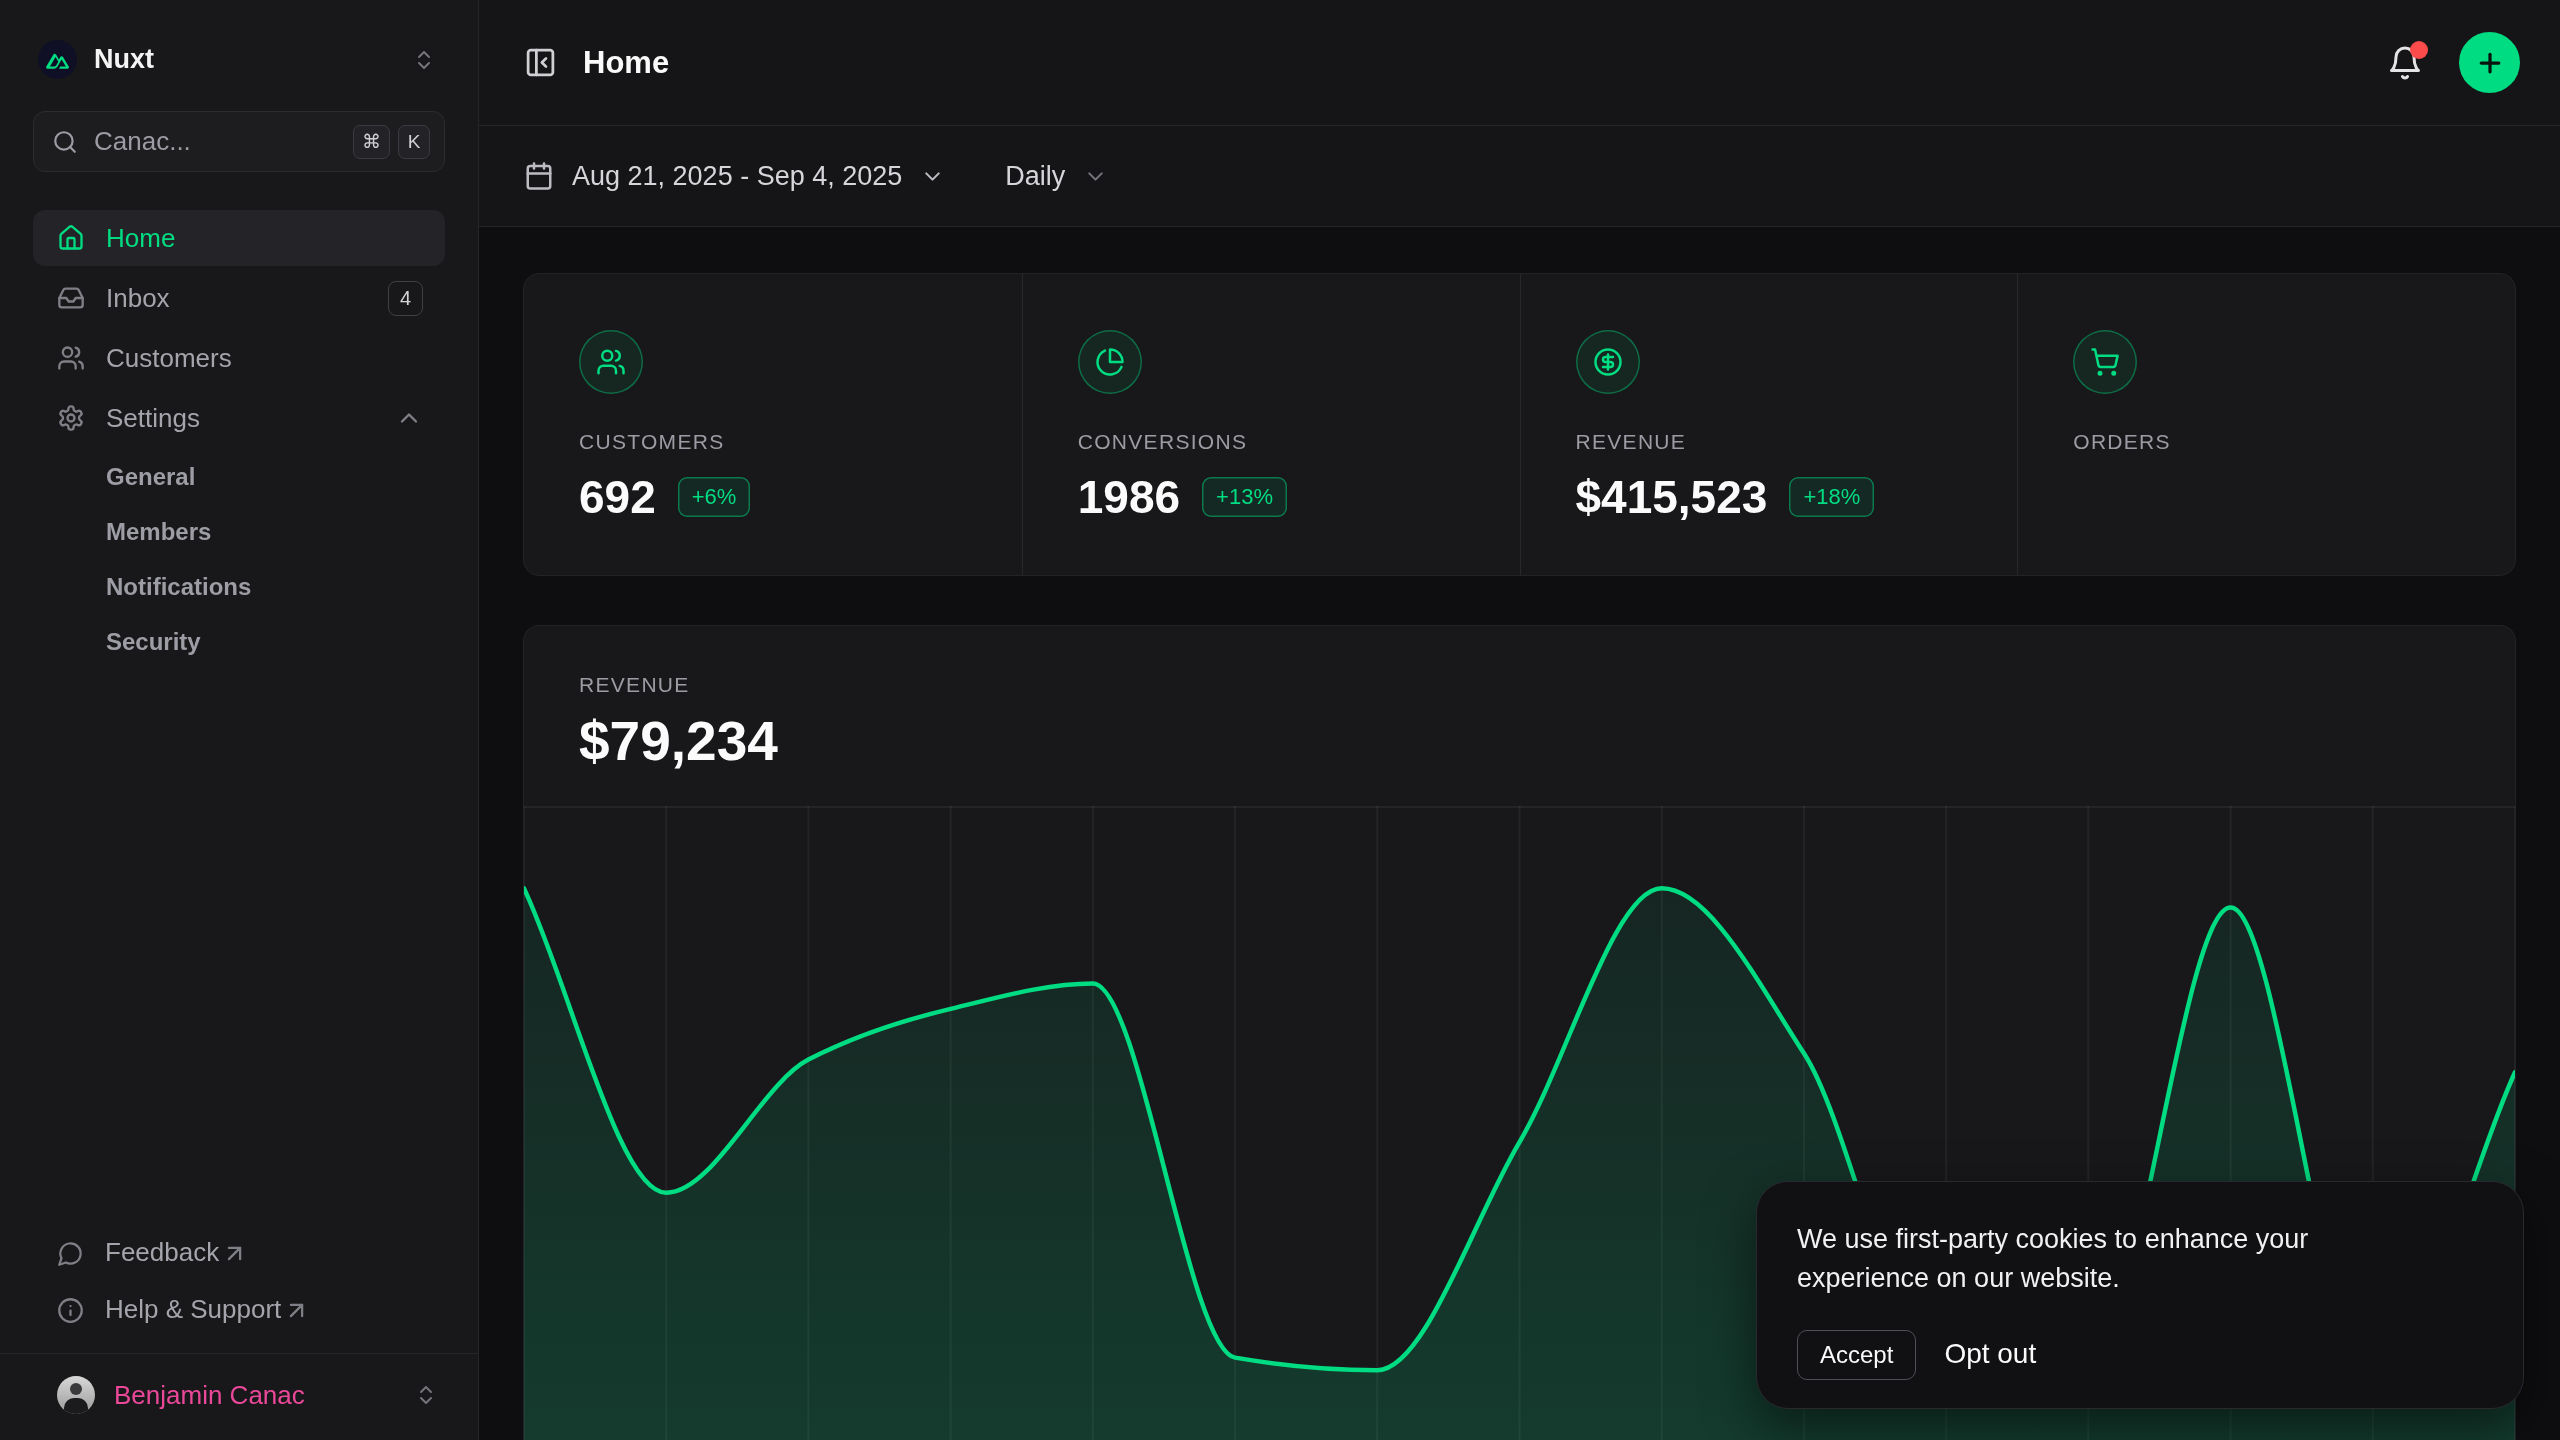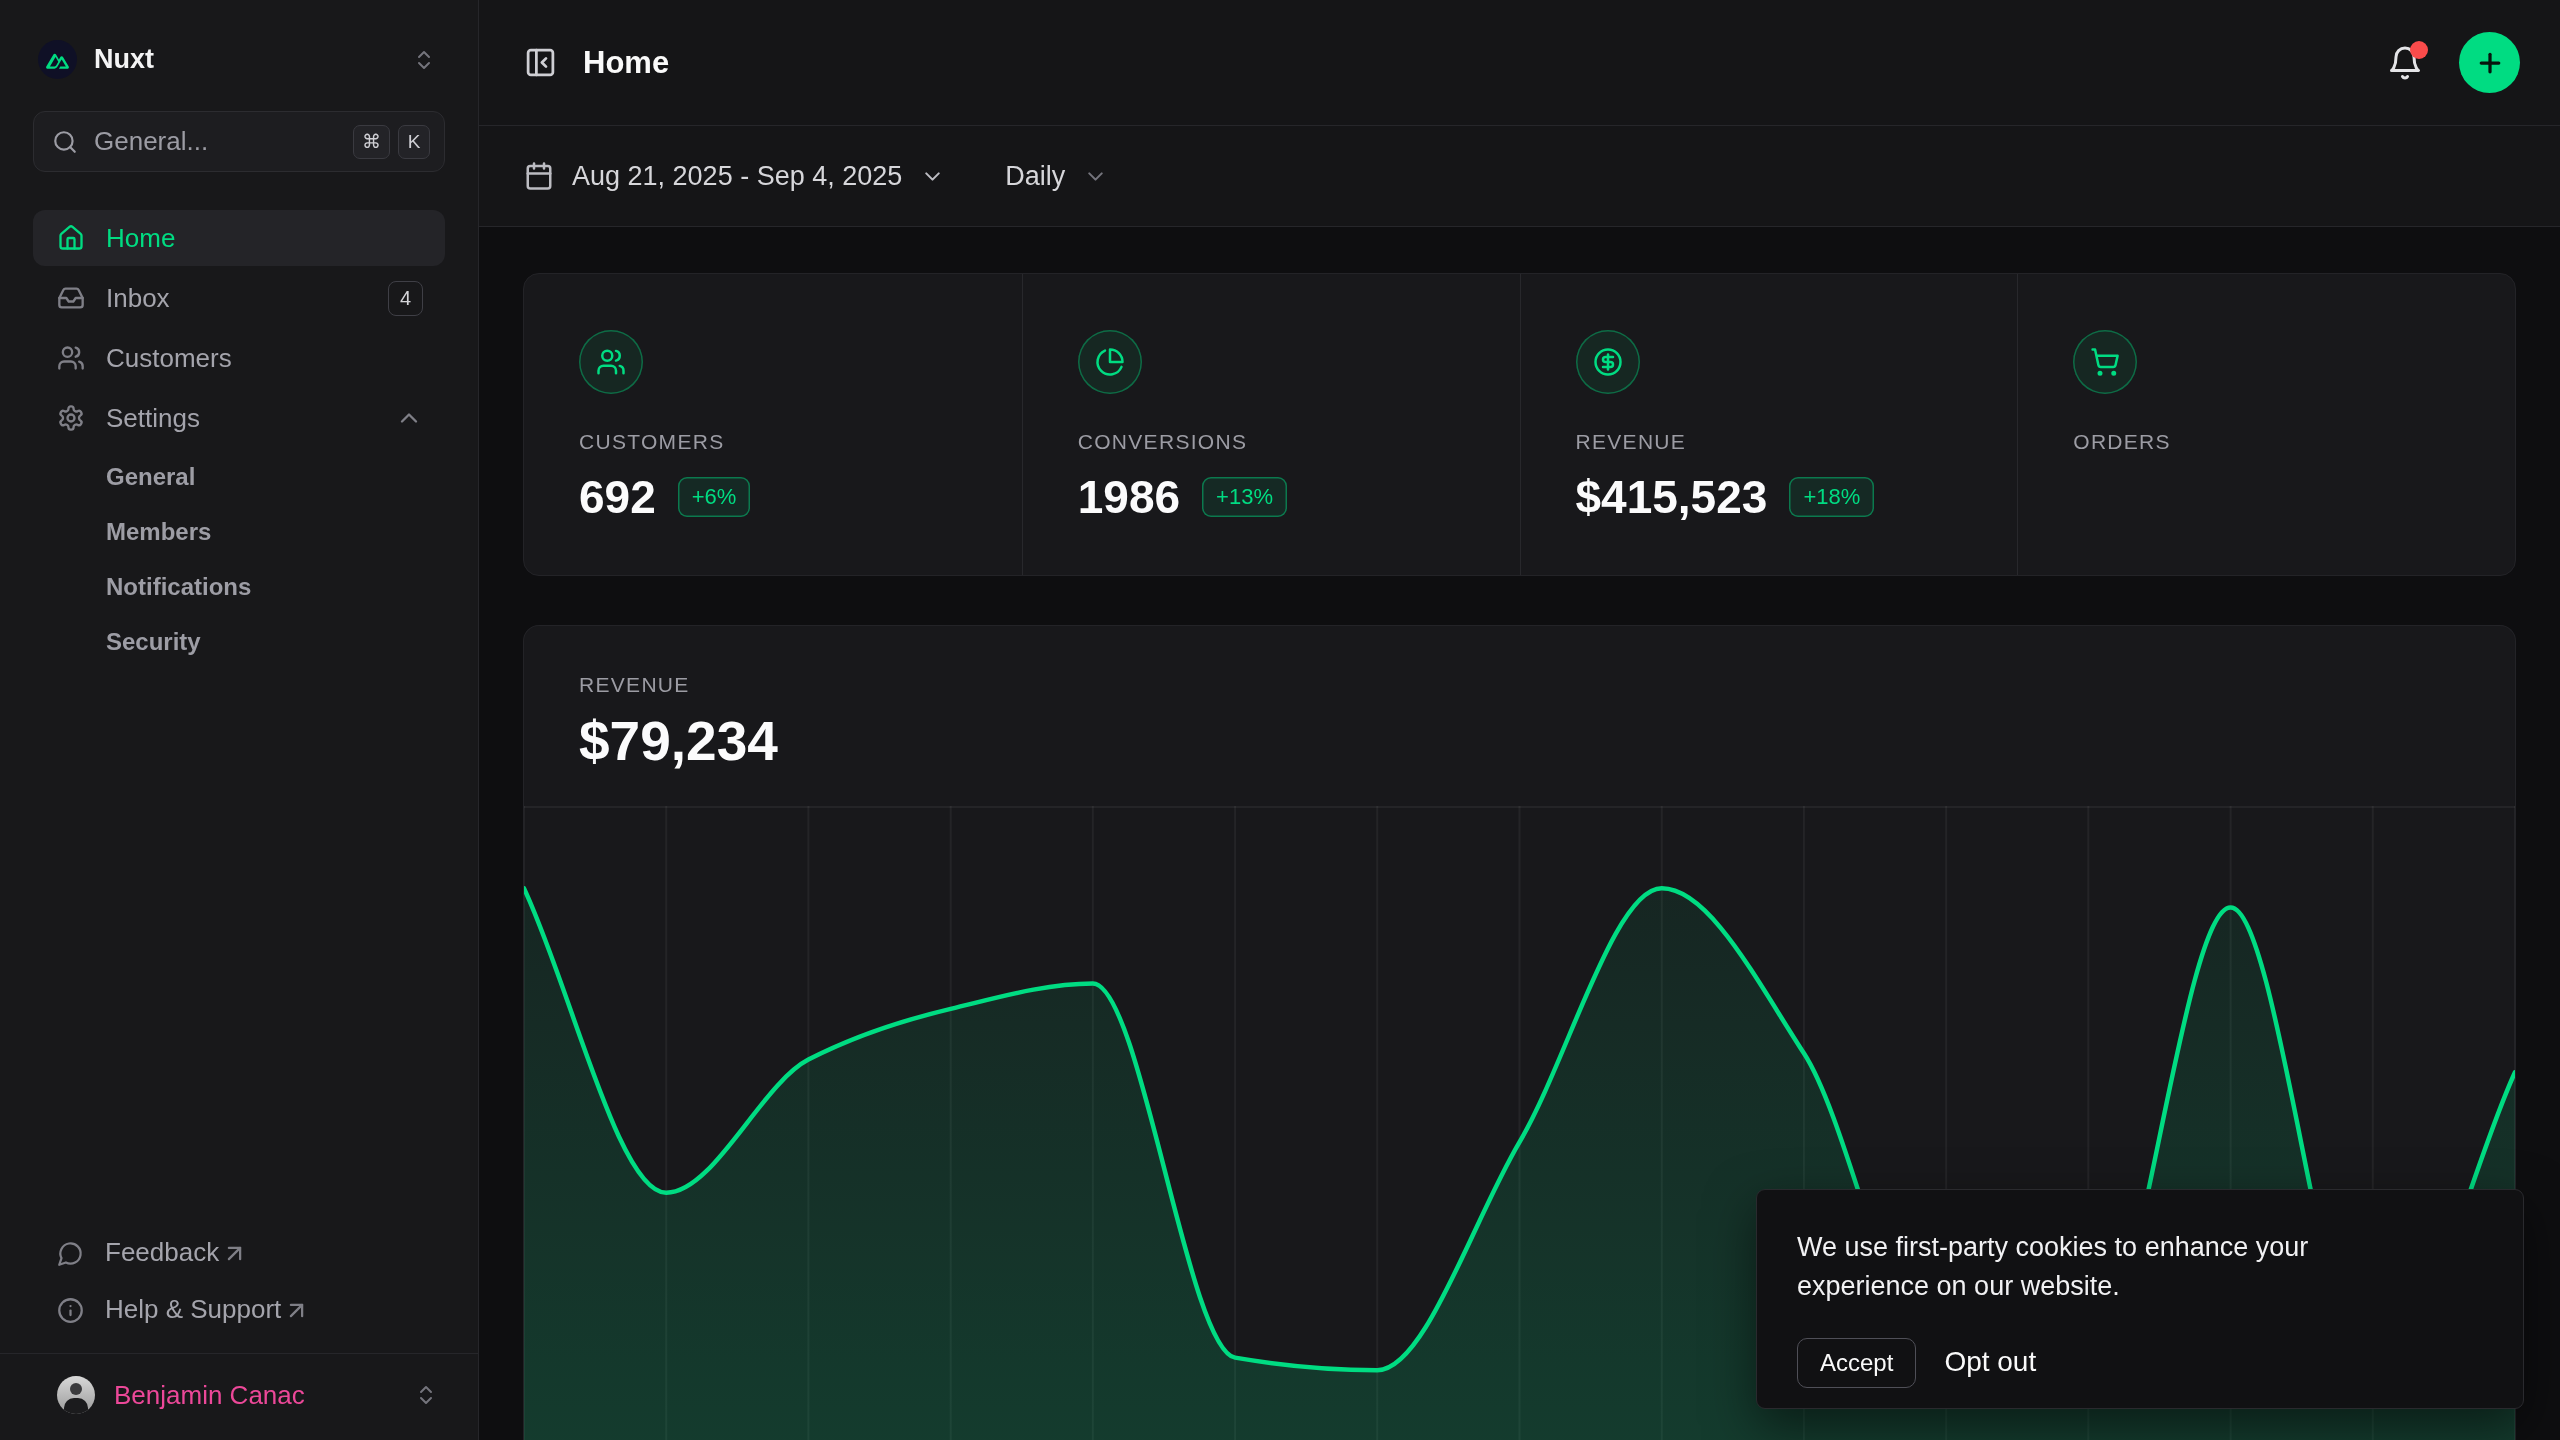--- a/index.html
+++ b/index.html
@@ -94,21 +94,21 @@
   .revenue-card { margin-top:49px; background:#18181b; border:1px solid #232327; border-bottom:none;
     border-radius:16px 16px 0 0; height:815px; position:relative; overflow:hidden; }
   .rev-head { padding:47px 0 0 55px; }
   .rev-label { font-size:21px; font-weight:500; letter-spacing:1.3px; color:#9c9ca4; }
   .rev-value { margin-top:12px; font-size:55px; font-weight:700; color:#fbfbfc; }
   .chart-wrap { position:absolute; left:0; right:0; top:180px; bottom:0; }
   .chart-wrap svg { width:100%; height:100%; display:block; }
 
   
   .cookie-banner { position:absolute; right:36px; bottom:31px; width:768px; z-index:20;
-    background:#111113; border:1px solid #2a2a2e; border-radius:9px; padding:38px 40px 20px 40px;
+    background:#111113; border:1px solid #2a2a2e; border-radius:32px; padding:38px 40px 28px 40px;
     box-shadow:0 18px 50px rgba(0,0,0,.5); }
   .cookie-text { color:#f1f1f3; font-size:27px; line-height:1.45; max-width:620px; }
   .cookie-actions { margin-top:30px; display:flex; align-items:flex-end; gap:24px; }
   .accept-btn { background:transparent; border:1px solid #4f4f57; border-radius:10px; padding:10px 22px;
     color:#fafafa; font-size:24px; font-weight:500; cursor:pointer; }
   .optout-btn { background:none; border:none; color:#fafafa; font-size:28px; font-weight:500; cursor:pointer; padding:10px 4px; }
 </style>
 </head>
 <body>
 
@@ -128,21 +128,21 @@
             <path d="m7 9 5-5 5 5"></path>
           </svg>
       </button>
     </div>
 
     <button class="search">
       <svg class="ic" width="26" height="26" viewBox="0 0 24 24">
           <circle cx="11" cy="11" r="8"></circle>
           <path d="m21 21-4.3-4.3"></path>
         </svg>
-      <span class="ph">General...</span>
+      <span class="ph">Canac...</span>
       <span class="kbds">
         <kbd>⌘</kbd>
         <kbd>K</kbd>
       </span>
     </button>
 
     <nav>
       <a class="nav-item active">
         <svg class="ic" viewBox="0 0 24 24" width="28" height="28">
             <path d="M15 21v-8a1 1 0 0 0-1-1h-4a1 1 0 0 0-1 1v8"></path>

